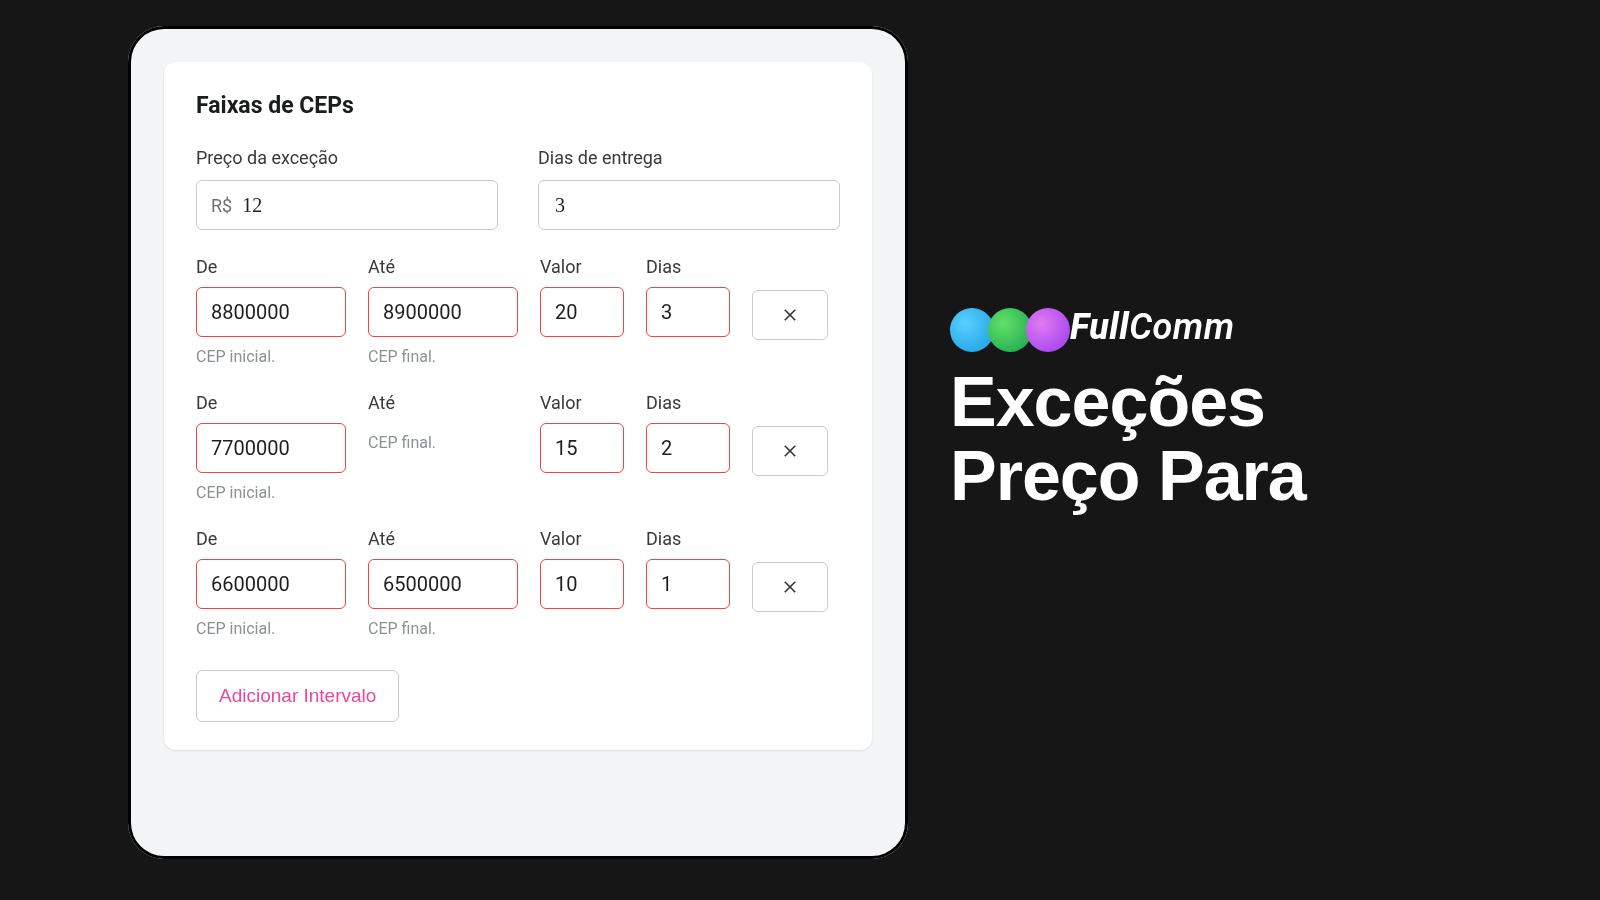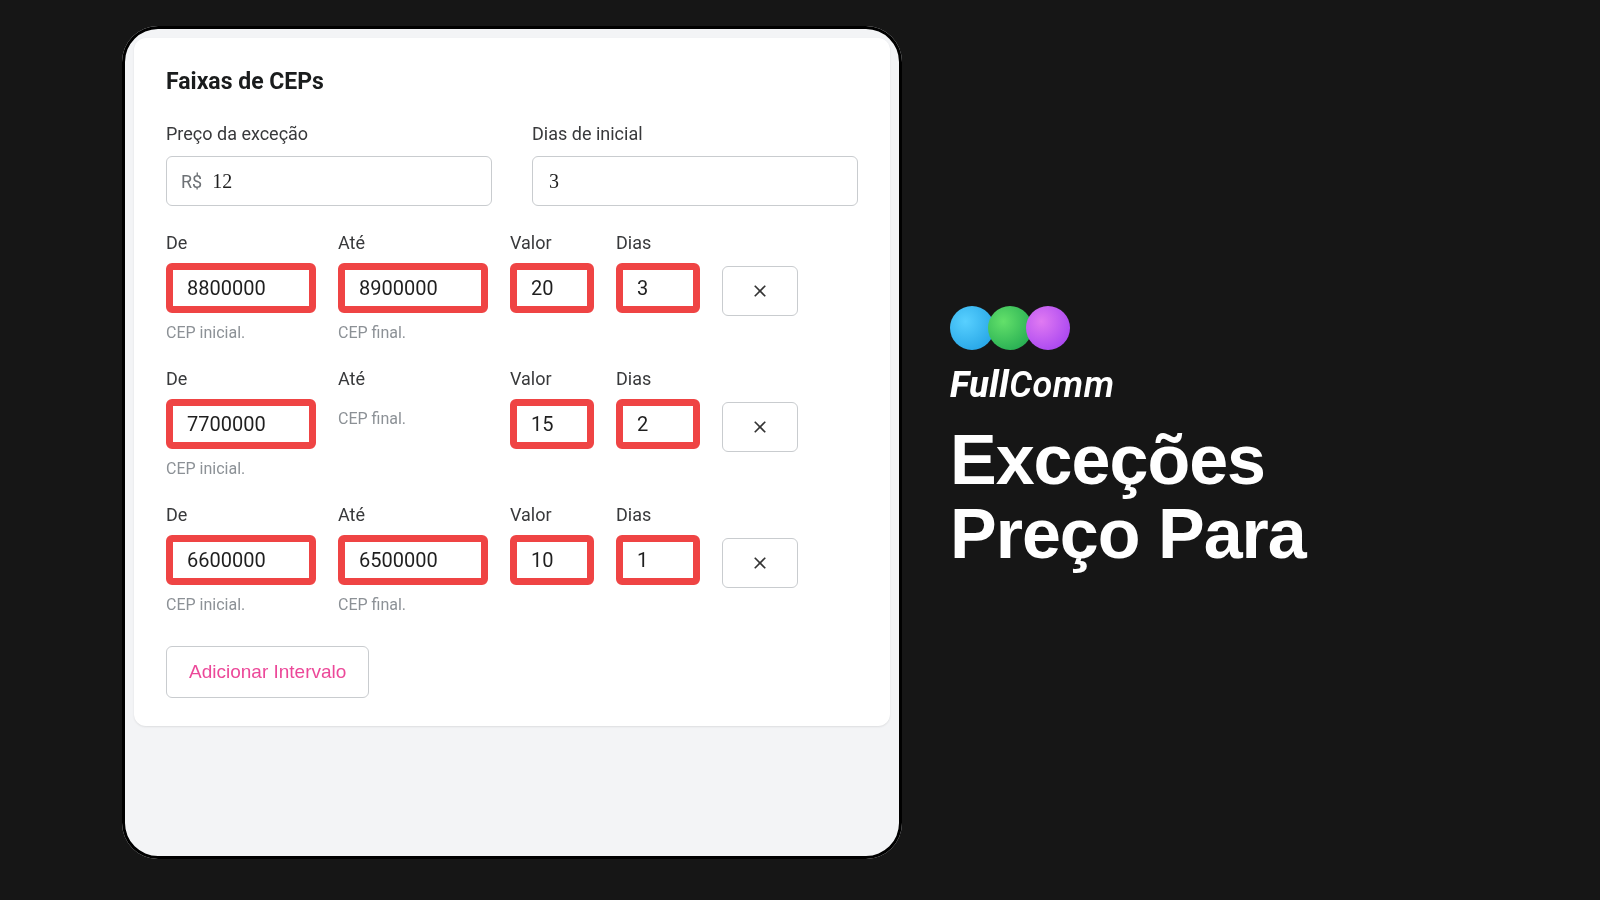--- a/index.html
+++ b/index.html
@@ -8,26 +8,26 @@
     width: 1600px; height: 900px;
     background: #161616;
     font-family: -apple-system, BlinkMacSystemFont, "Segoe UI", Roboto, Helvetica, Arial, sans-serif;
     color: #202223;
     overflow: hidden;
   }
 
   
   .card-frame {
     position: absolute;
-    left: 122px; top: 26px;
+    left: 128px; top: 26px;
     width: 780px; height: 833px;
     background: #f3f4f6;
     border-radius: 36px;
     box-shadow: 0 0 0 3px #000 inset;
-    padding: 12px;
+    padding: 36px;
   }
   .card {
     background: #ffffff;
     border-radius: 12px;
     width: 100%;
     padding: 30px 32px 28px 32px;
     box-shadow: 0 1px 2px rgba(0,0,0,0.06), 0 1px 3px rgba(0,0,0,0.04);
   }
   .card h2 {
     margin: 0 0 28px 0;
@@ -92,21 +92,21 @@
   .row .cell .label {
     margin-bottom: 10px;
   }
   .hint {
     font-size: 16px;
     color: #8c9196;
     margin-top: 10px;
   }
   .cell-input {
     height: 50px;
-    border: 7px solid #ef4444;
+    border: 1px solid #ef4444;
     border-radius: 6px;
     font-size: 20px;
     padding: 0 14px;
     width: 100%;
     color: #1f1f1f;
     background: #fff;
     outline: none;
     font-family: inherit;
   }
   .delete-btn {
@@ -137,22 +137,22 @@
   }
 
   
   .right {
     position: absolute;
     left: 950px; top: 306px;
     color: #ffffff;
   }
   .logo {
     display: flex;
-    flex-direction: column;
-    align-items: flex-start;
+    flex-direction: row;
+    align-items: flex-end;
   }
   .dots {
     display: flex;
     margin-bottom: 14px;
   }
   .dot {
     width: 44px; height: 44px;
     border-radius: 50%;
   }
   .dot + .dot { margin-left: -6px; }
@@ -184,21 +184,21 @@
 
     <div class="top-fields">
       <div class="field">
         <span class="label">Preço da exceção</span>
         <div class="input">
           <span class="prefix">R$</span>
           <input type="text" value="12" style="">
         </div>
       </div>
       <div class="field">
-        <span class="label">Dias de inicial</span>
+        <span class="label">Dias de entrega</span>
         <div class="input">
           <input type="text" value="3" style="">
         </div>
       </div>
     </div>
 
     <div id="rows">
         <div class="row">
     <div class="cell">
       <span class="label">De</span>

